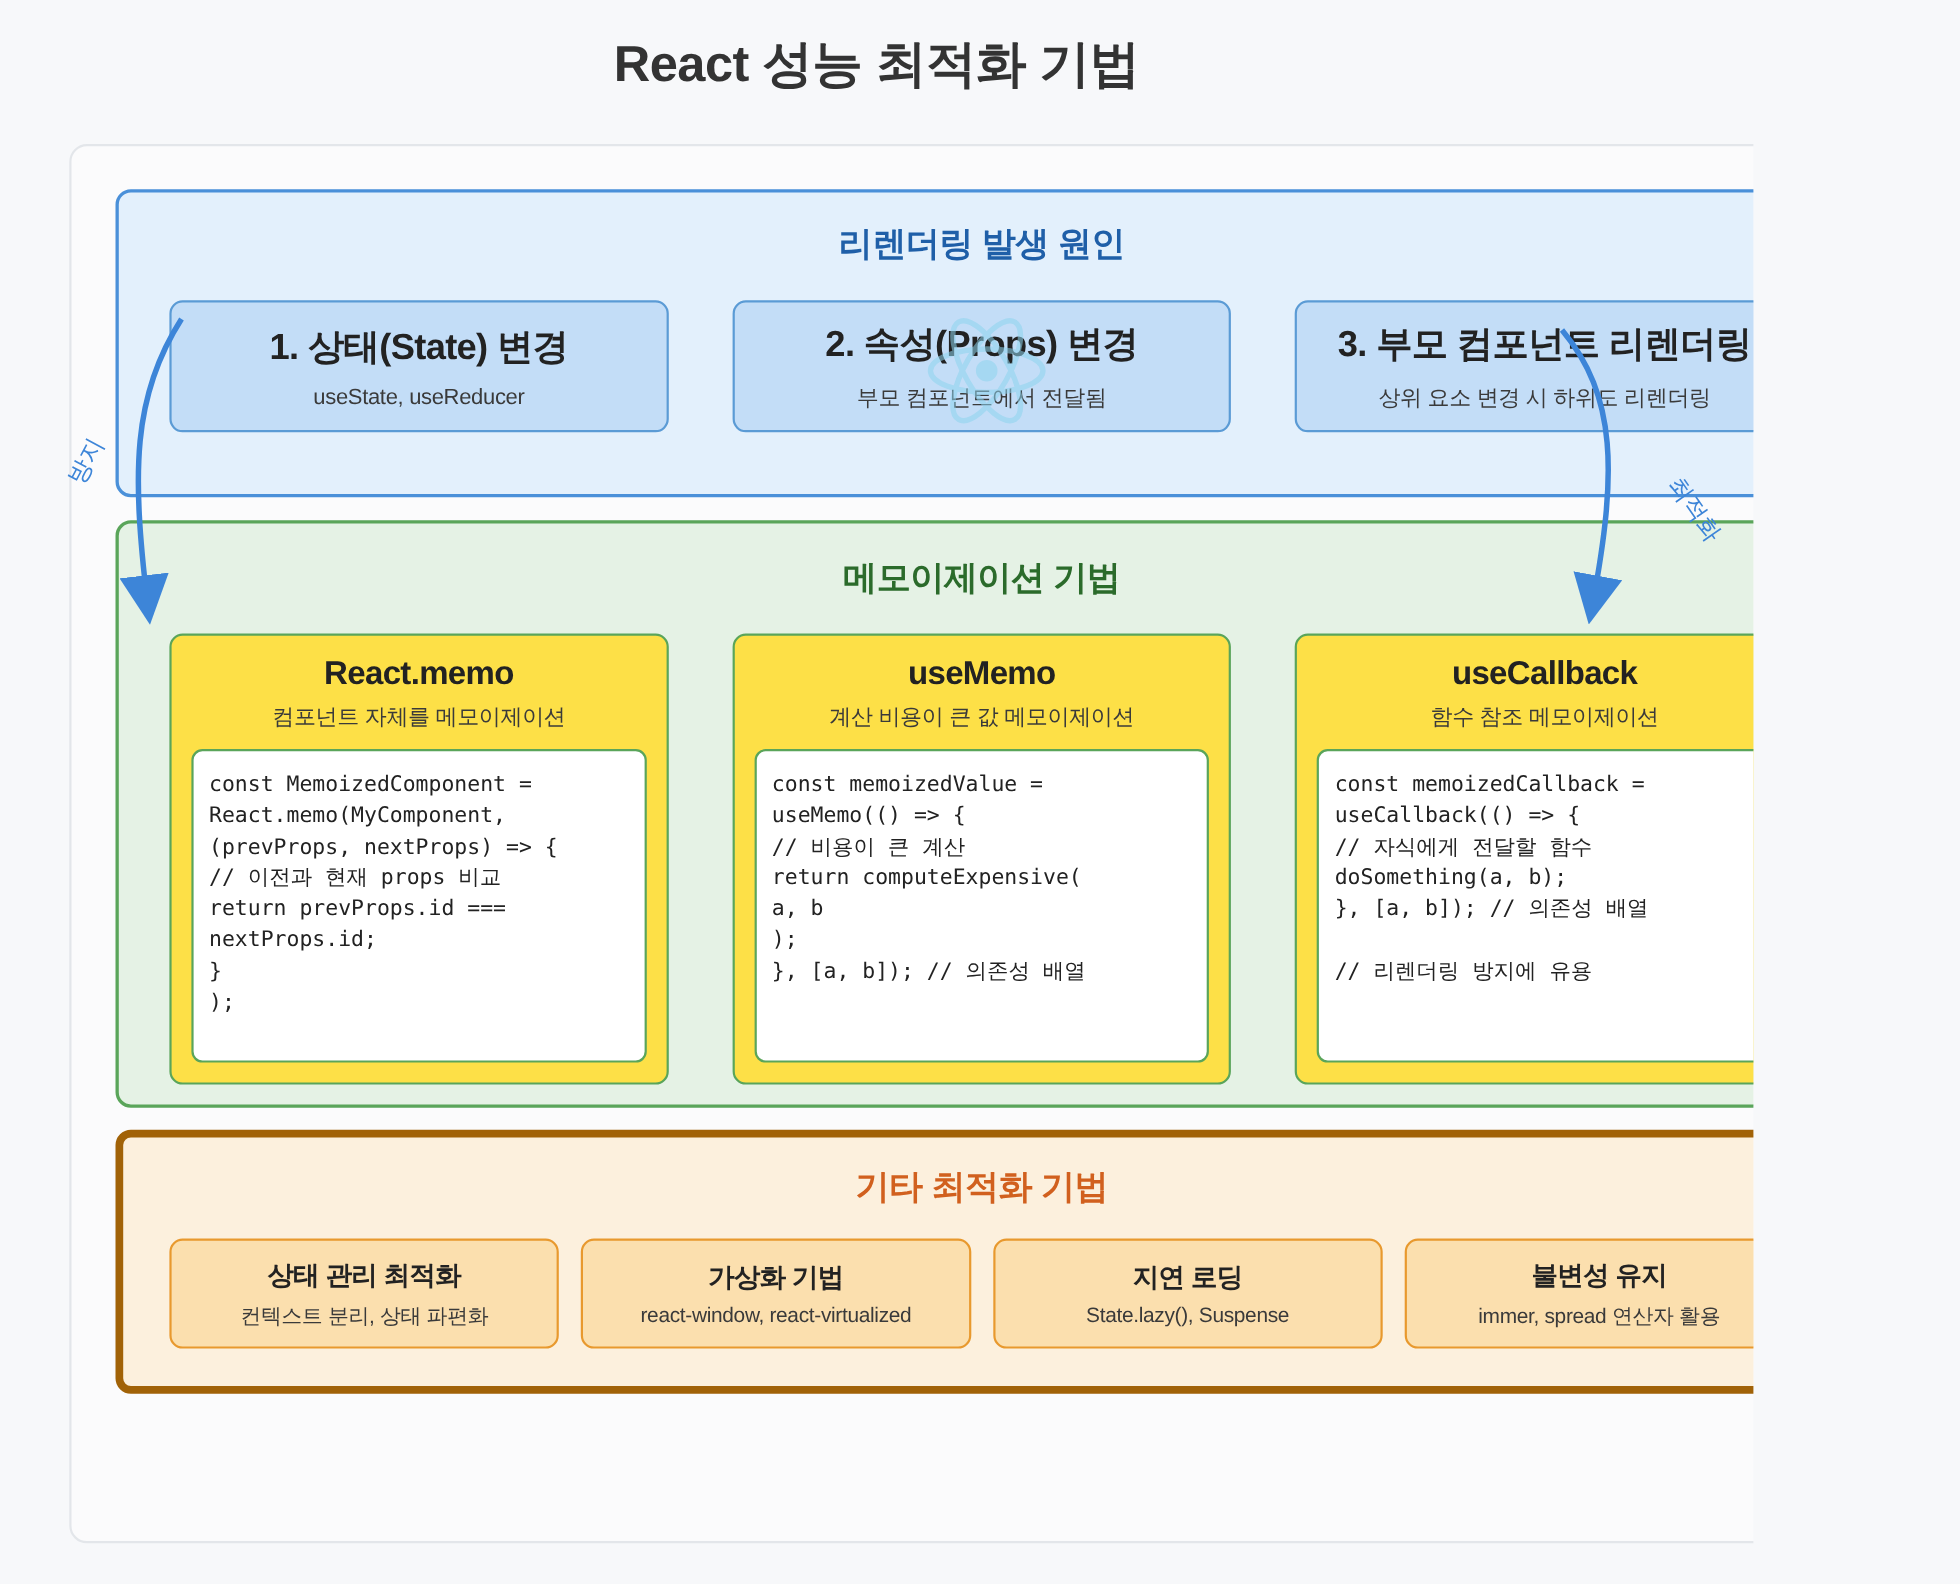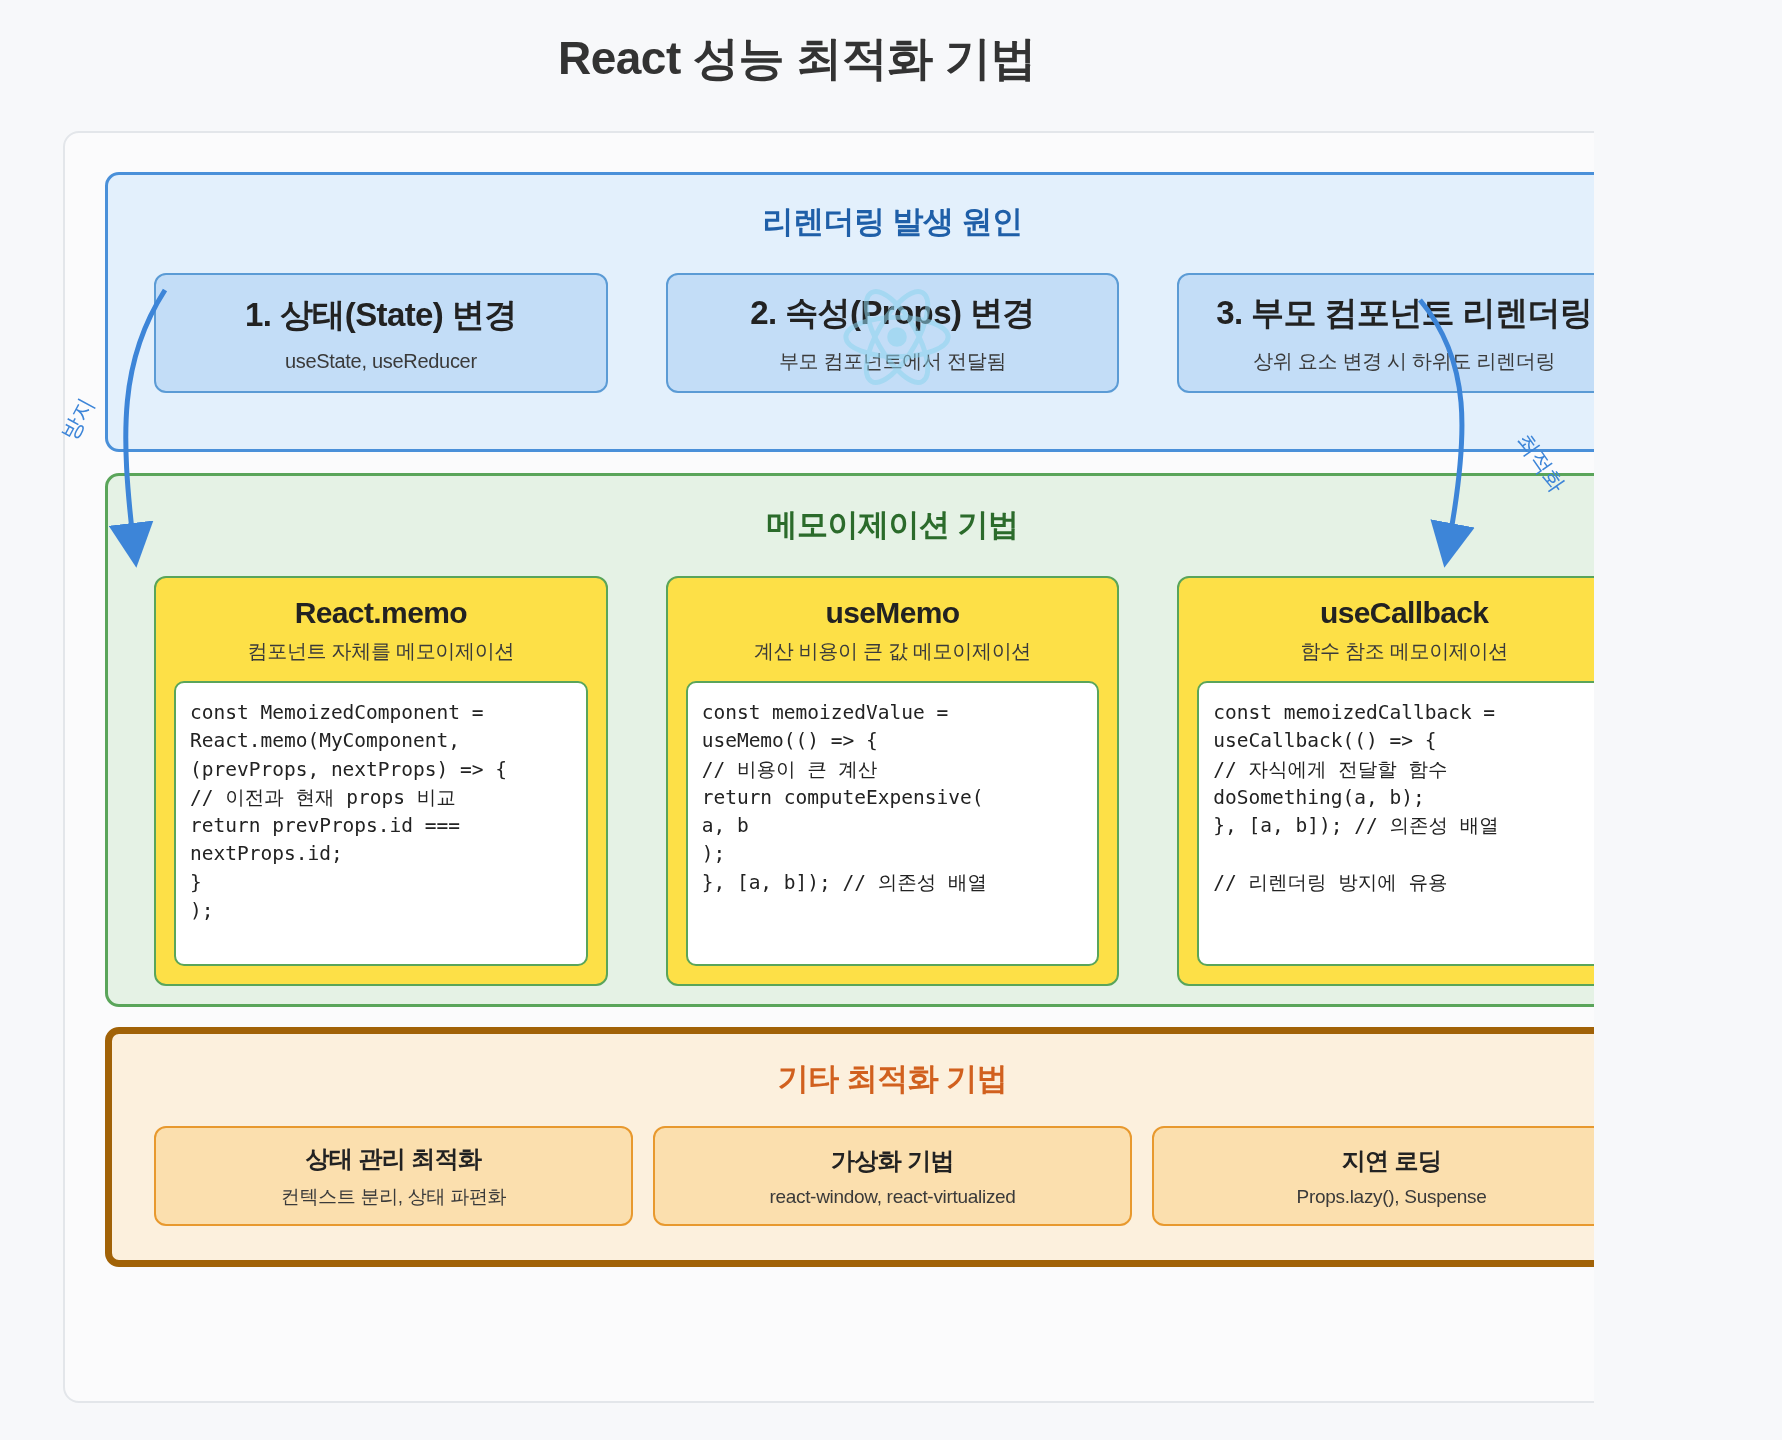--- a/index.html
+++ b/index.html
@@ -272,23 +272,27 @@
           <div class="card-sub">컨텍스트 분리, 상태 파편화</div>
         </div>
 
         <div class="orange-card">
           <div class="card-head">가상화 기법</div>
           <div class="card-sub">react-window, react-virtualized</div>
         </div>
 
         <div class="orange-card">
           <div class="card-head">지연 로딩</div>
-          <div class="card-sub">Props.lazy(), Suspense</div>
-        </div>
-
+          <div class="card-sub">State.lazy(), Suspense</div>
+        </div>
+
+        <div class="orange-card">
+          <div class="card-head">불변성 유지</div>
+          <div class="card-sub">immer, spread 연산자 활용</div>
+        </div>
 
       </div>
     </div>
 
   </div>
 
   <svg class="react-logo" viewBox="0 0 120 120">
     <circle cx="60" cy="60" r="10" fill="#8ed4ee"></circle>
     <g fill="none" stroke="#8ed4ee" stroke-width="5">
       <ellipse cx="60" cy="60" rx="52" ry="20"></ellipse>

